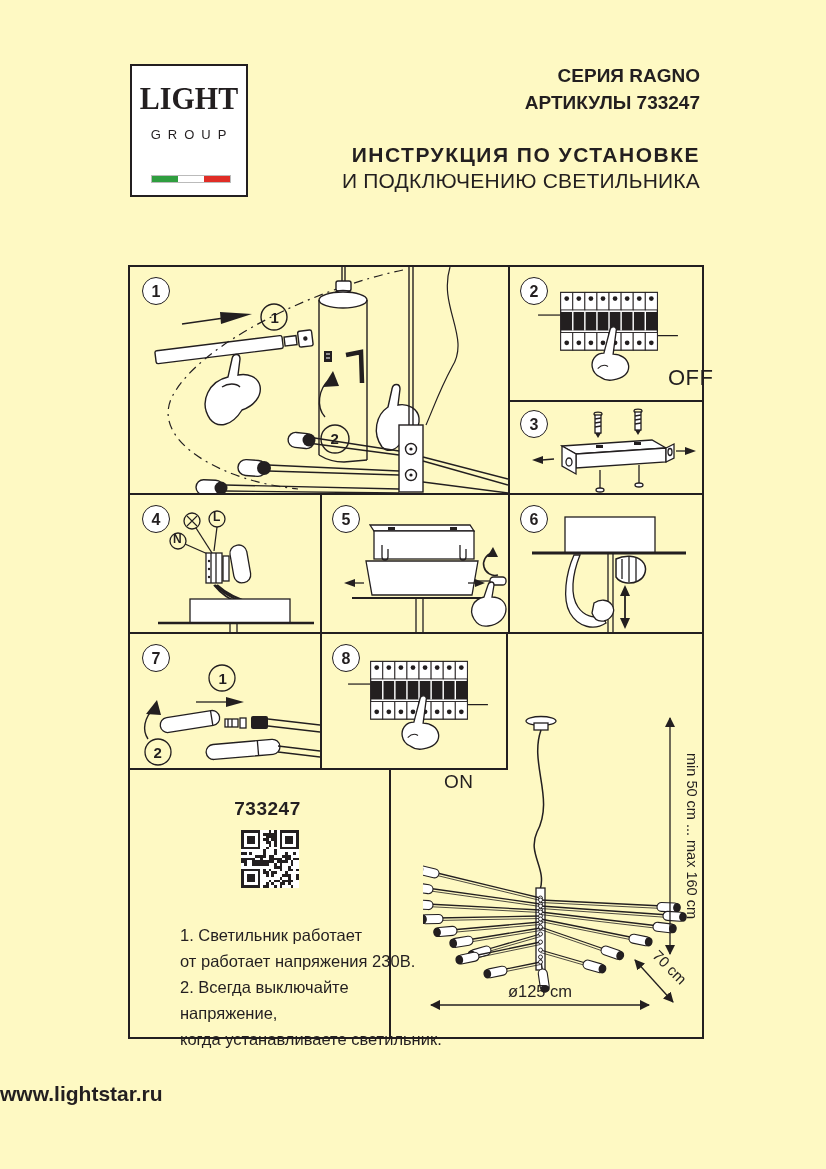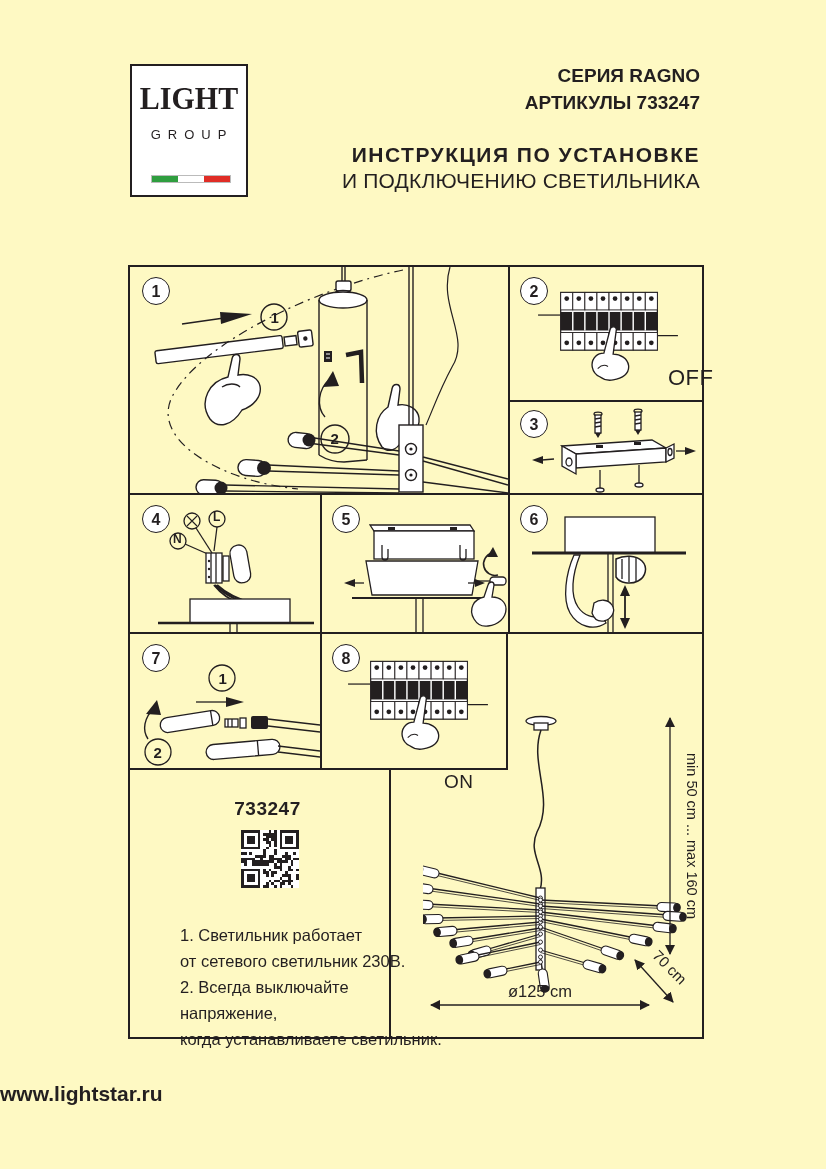--- a/index.html
+++ b/index.html
@@ -550,21 +550,21 @@
           <rect x="2" y="2" width="3" height="3" fill="#231f20"></rect>
           <rect x="14" y="0" width="7" height="7" fill="#231f20"></rect>
           <rect x="15" y="1" width="5" height="5" fill="#fff"></rect>
           <rect x="16" y="2" width="3" height="3" fill="#231f20"></rect>
           <rect x="0" y="14" width="7" height="7" fill="#231f20"></rect>
           <rect x="1" y="15" width="5" height="5" fill="#fff"></rect>
           <rect x="2" y="16" width="3" height="3" fill="#231f20"></rect>
         </svg>
       <div class="notes">
         <div>1. Светильник работает</div>
-        <div>от сетевого светильник 230В.</div>
+        <div>от работает напряжения 230В.</div>
         <div>2. Всегда выключайте напряжение,</div>
         <div>когда устанавливаете светильник.</div>
       </div>
     </div>
 
     <svg style="position:absolute;left:293px;top:435px;" width="279" height="335" viewBox="0 0 279 335">
       <defs>
         <marker id="ah" viewBox="0 0 10 10" refX="9" refY="5" markerWidth="8" markerHeight="8" orient="auto-start-reverse">
           <path d="M0,0 L10,5 L0,10 z" fill="#231f20"></path>
         </marker>

